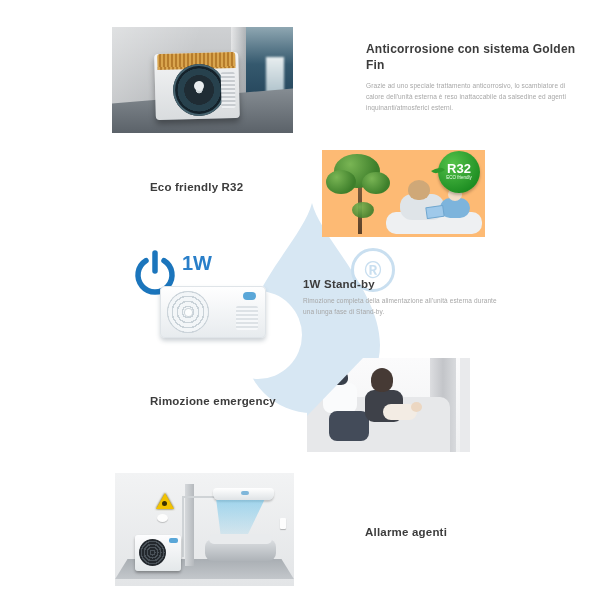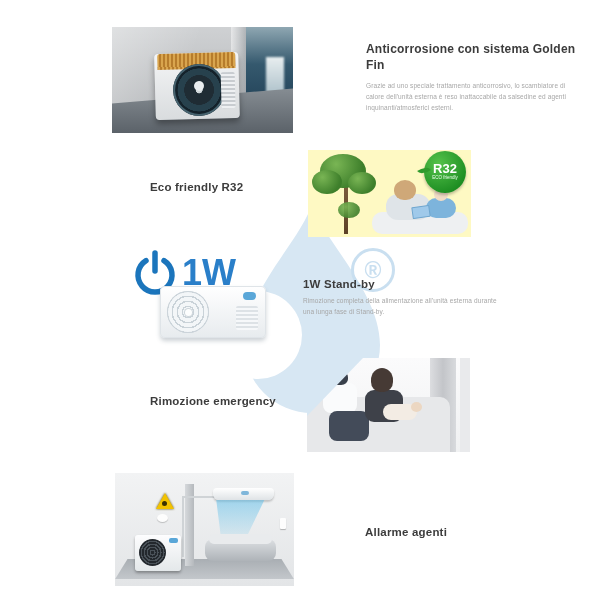--- a/index.html
+++ b/index.html
@@ -35,41 +35,41 @@
   .unit1 .gold{position:absolute;left:4%;top:0;width:92%;height:24%;border-radius:3px 3px 0 0;
          background:repeating-linear-gradient(90deg,#d9a54e 0 2px,#b67c2c 2px 4px);}
   .unit1 .fan{position:absolute;left:22%;top:16%;width:52px;height:52px;border-radius:50%;
          background:radial-gradient(circle at 50% 50%,#cfd6d9 0 9%,#1f2c34 10% 40%,#27414d 41% 58%,#14222b 59% 78%,#2c4b57 79% 100%);
          box-shadow:inset 0 0 0 2px #46626e;}
   .unit1 .fanhub{position:absolute;left:46%;top:42%;width:10px;height:10px;border-radius:50%;background:#e9edef;}
   .unit1 .vents{position:absolute;right:5%;top:30%;width:16%;height:55%;
          background:repeating-linear-gradient(180deg,#c8ccd0 0 2px,#eef0f2 2px 4px);border-radius:2px;}
 
   
-  .img2{left:308px;top:150px;width:163px;height:87px;background:#fef9c3;overflow:visible;}
+  .img2{left:322px;top:150px;width:163px;height:87px;background:#fdba74;overflow:visible;}
   .leafball{position:absolute;border-radius:50%;background:radial-gradient(circle at 35% 30%,#79b554,#3e7f2b 70%);}
   .trunk{position:absolute;left:36px;top:34px;width:4px;height:50px;background:linear-gradient(180deg,#7c5c3c,#5d4128);}
   .mat2{position:absolute;left:64px;top:62px;width:96px;height:22px;border-radius:10px;background:#eef0f2;}
   .mom-hair{position:absolute;left:86px;top:30px;width:22px;height:20px;border-radius:50% 50% 45% 45%;background:#cfa878;}
   .mom-body{position:absolute;left:78px;top:44px;width:44px;height:26px;border-radius:12px;background:#dfe4e8;}
   .baby-head{position:absolute;left:126px;top:38px;width:14px;height:13px;border-radius:50%;background:#f0dcc6;}
   .baby-body{position:absolute;left:118px;top:48px;width:30px;height:20px;border-radius:10px;background:#7db4dc;}
   .book2{position:absolute;left:104px;top:56px;width:16px;height:10px;background:#9fc9ea;border:1px solid #6fa6cf;border-radius:1px;transform:rotate(-8deg);}
   .badge{position:absolute;left:116px;top:1px;width:42px;height:42px;border-radius:50%;
          background:radial-gradient(circle at 35% 30%,#55c24a,#1d8d22 75%);
          display:flex;flex-direction:column;align-items:center;justify-content:center;
          box-shadow:0 2px 3px rgba(0,0,0,.25);}
   .badge .t1{color:#fff;font-weight:bold;font-size:13px;line-height:1;}
   .badge .t2{color:#eaffea;font-size:4.5px;line-height:1.4;}
   .badge .leaf{position:absolute;left:-6px;top:16px;width:12px;height:7px;border-radius:0 100% 0 100%;
          background:#2f9a2c;transform:rotate(-35deg);}
 
   
   .img3{left:130px;top:248px;width:142px;height:96px;background:transparent;}
-  .onew{color:#2a7fc9;font-weight:bold;font-size:36px;letter-spacing:0;}
+  .onew{color:#2a7fc9;font-weight:bold;font-size:20px;letter-spacing:0;}
   .unit3{position:absolute;left:30px;top:38px;width:106px;height:52px;border-radius:5px;
          background:linear-gradient(180deg,#ffffff,#e7ebee);box-shadow:0 3px 4px rgba(60,80,95,.25),inset 0 0 0 1px #dfe4e8;}
   .unit3 .fan{position:absolute;left:7px;top:5px;width:42px;height:42px;border-radius:50%;
          background:repeating-radial-gradient(circle at 50% 50%,#c9d2d8 0 1.5px,#f3f6f8 1.5px 5px);
          box-shadow:inset 0 0 0 1px #ccd4da;}
   .unit3 .hub{position:absolute;left:25px;top:23px;width:7px;height:7px;border-radius:50%;background:#fdfefe;box-shadow:0 0 0 1px #ccd4da;}
   .unit3 .logo{position:absolute;right:10px;top:6px;width:13px;height:8px;border-radius:4px;background:#5aa7d8;}
   .unit3 .slats{position:absolute;right:8px;top:20px;width:22px;height:24px;border-radius:2px;
          background:repeating-linear-gradient(180deg,#dde2e6 0 2px,#f6f8fa 2px 4px);}
 

